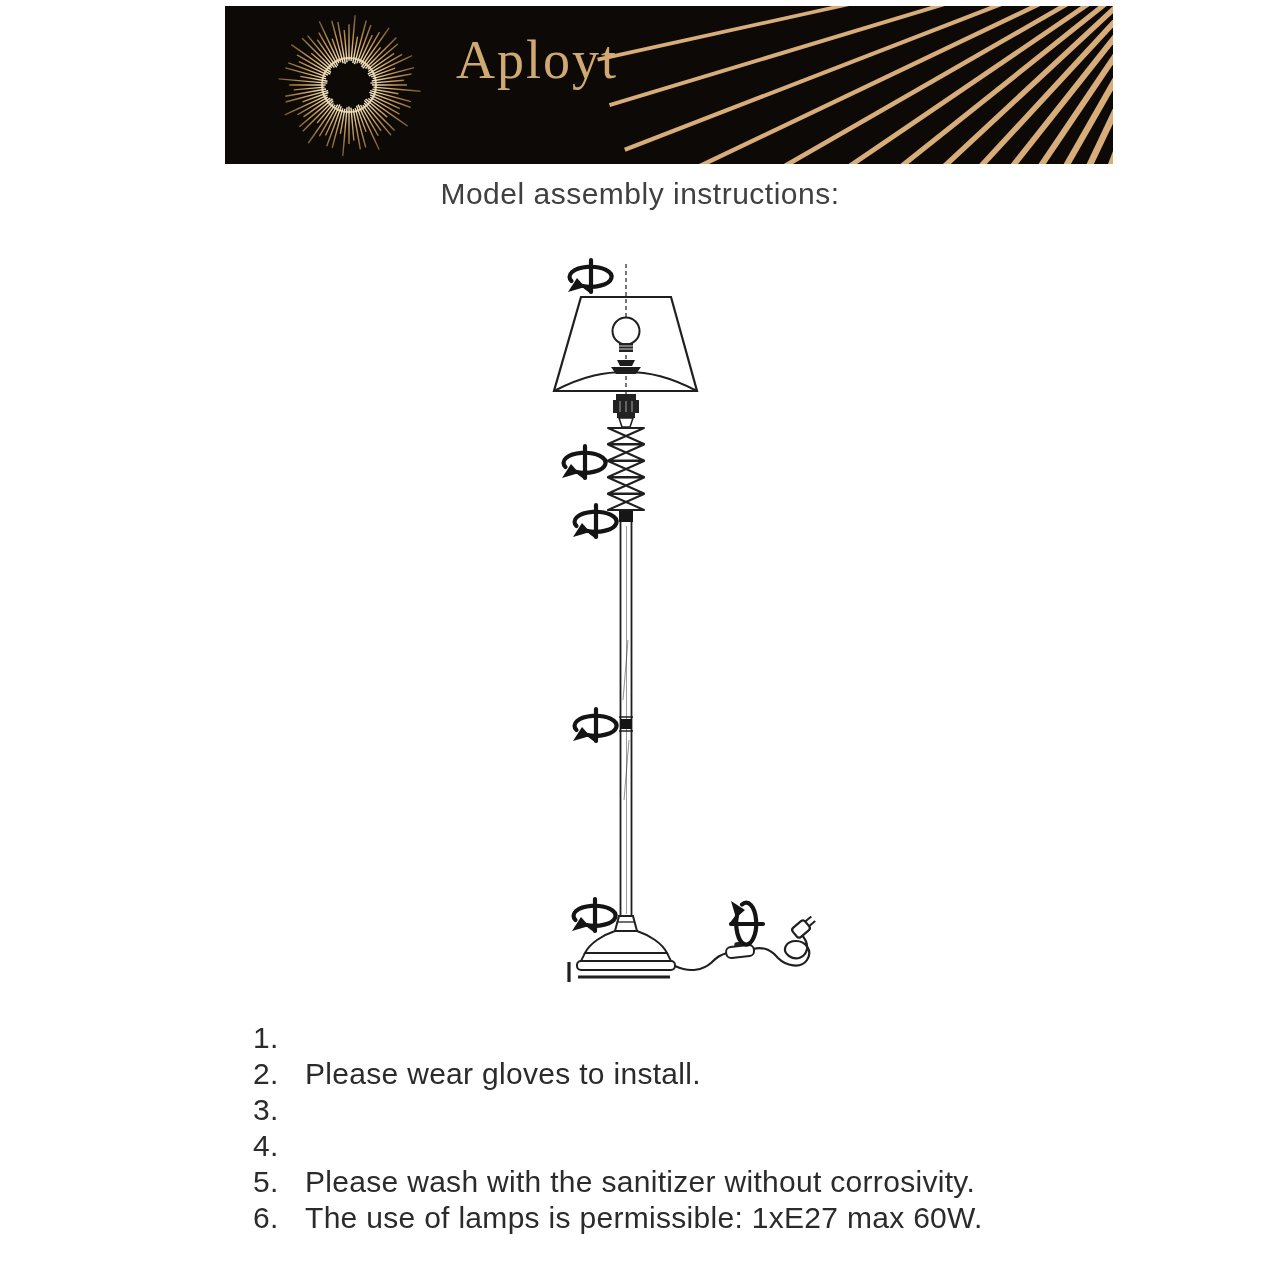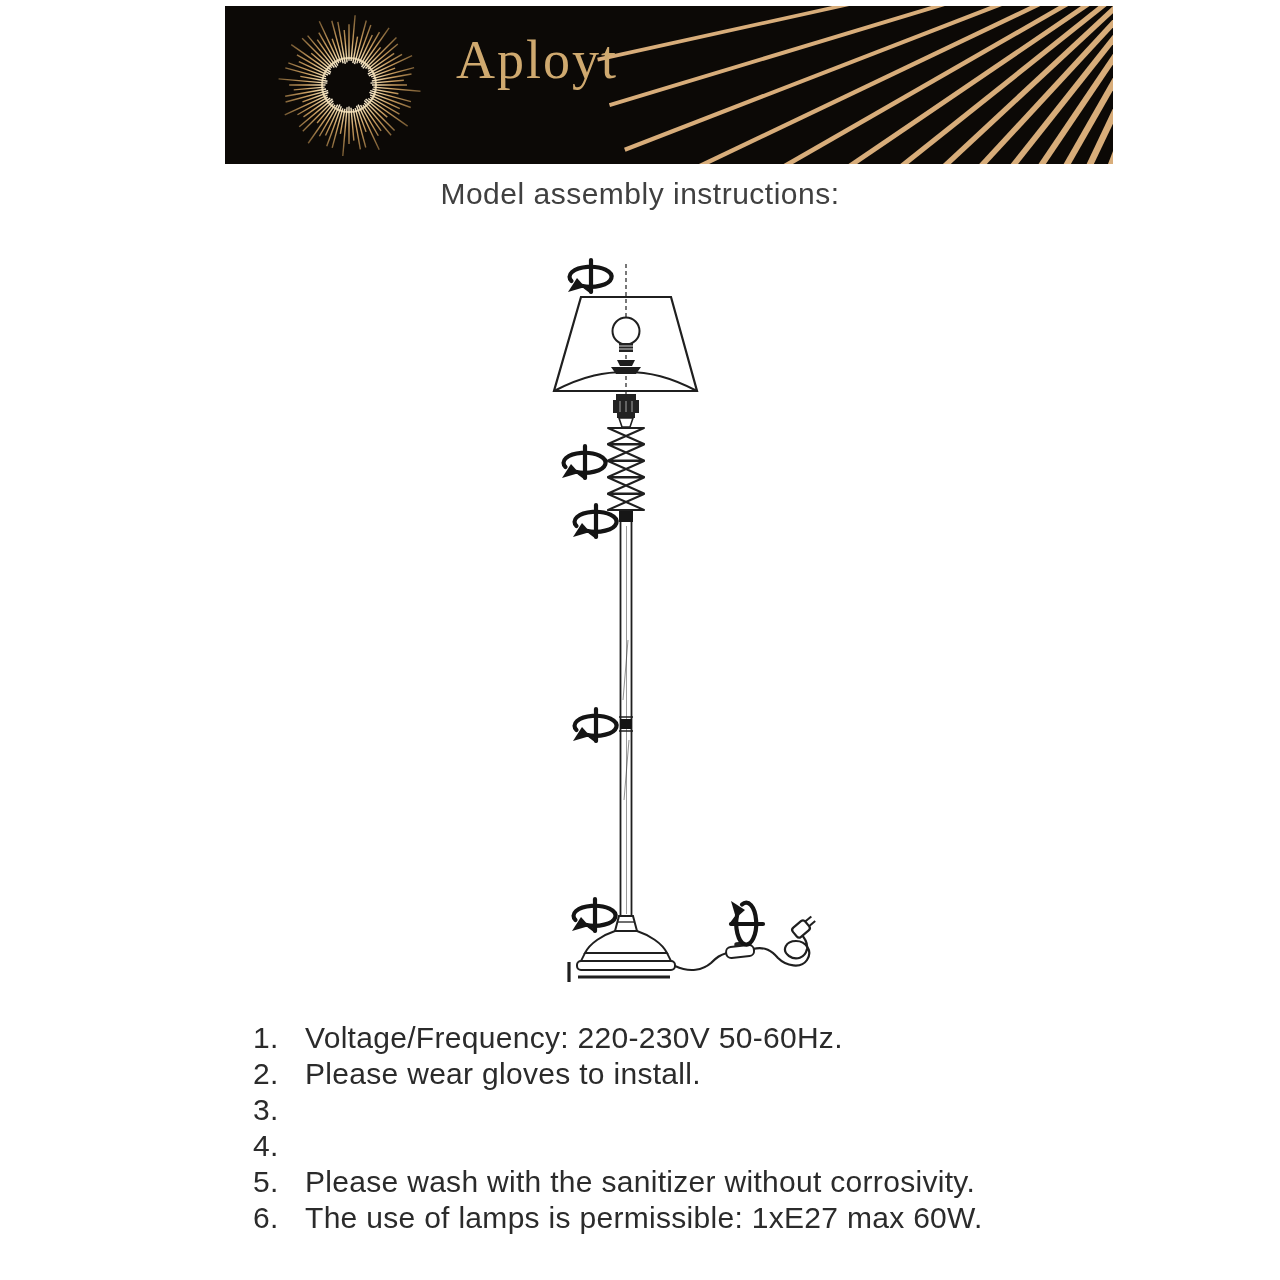--- a/index.html
+++ b/index.html
@@ -240,21 +240,20 @@
     <use href="#rot" transform="translate(585,463)"></use>
     <use href="#rot" transform="translate(596,522)"></use>
     <use href="#rot" transform="translate(596,726)"></use>
     <use href="#rot" transform="translate(595,916)"></use>
     <use href="#rot" transform="translate(746,924) rotate(90)"></use>
   </svg>
 
   <ol class="instructions">
     <li>
       <span class="num">1.</span>
-      <span>Voltage/Frequency: 220-230V 50-60Hz.</span>
     </li>
     <li>
       <span class="num">2.</span>
       <span>Please wear gloves to install.</span>
     </li>
     <li>
       <span class="num">3.</span>
     </li>
     <li>
       <span class="num">4.</span>

